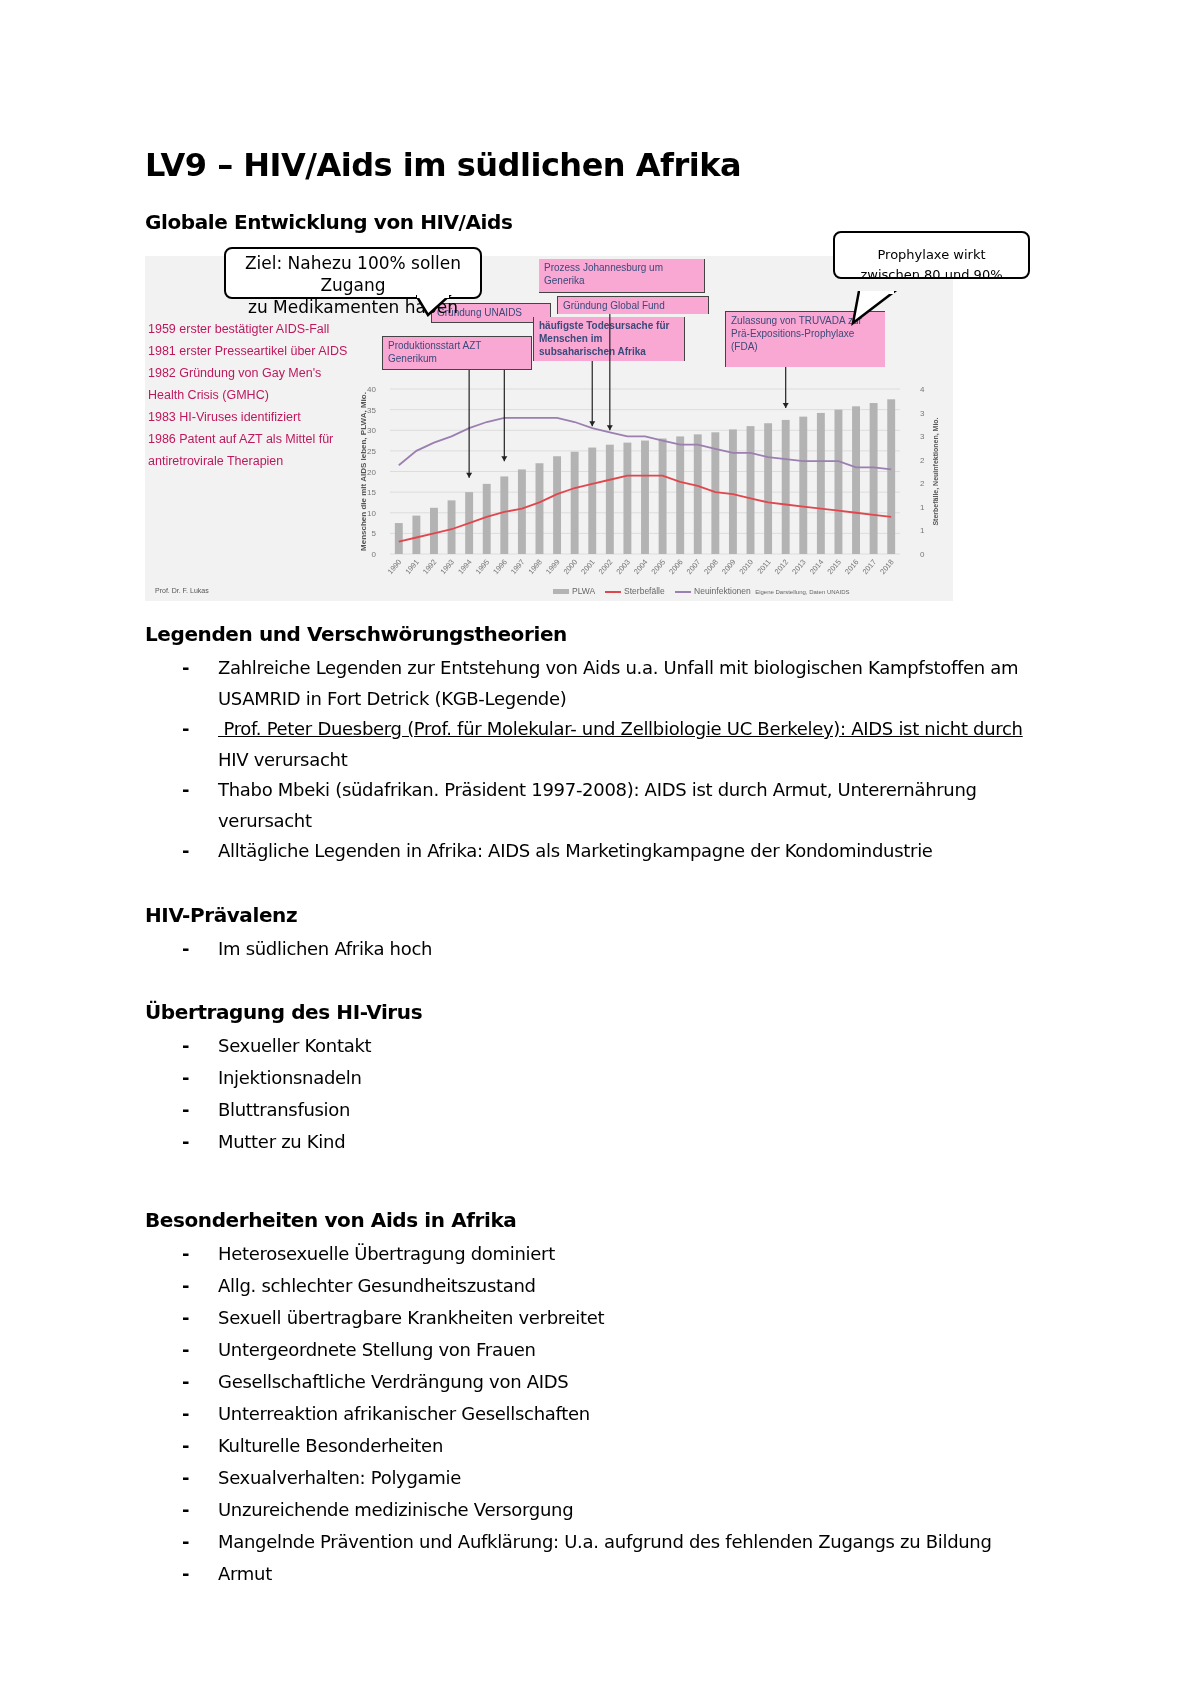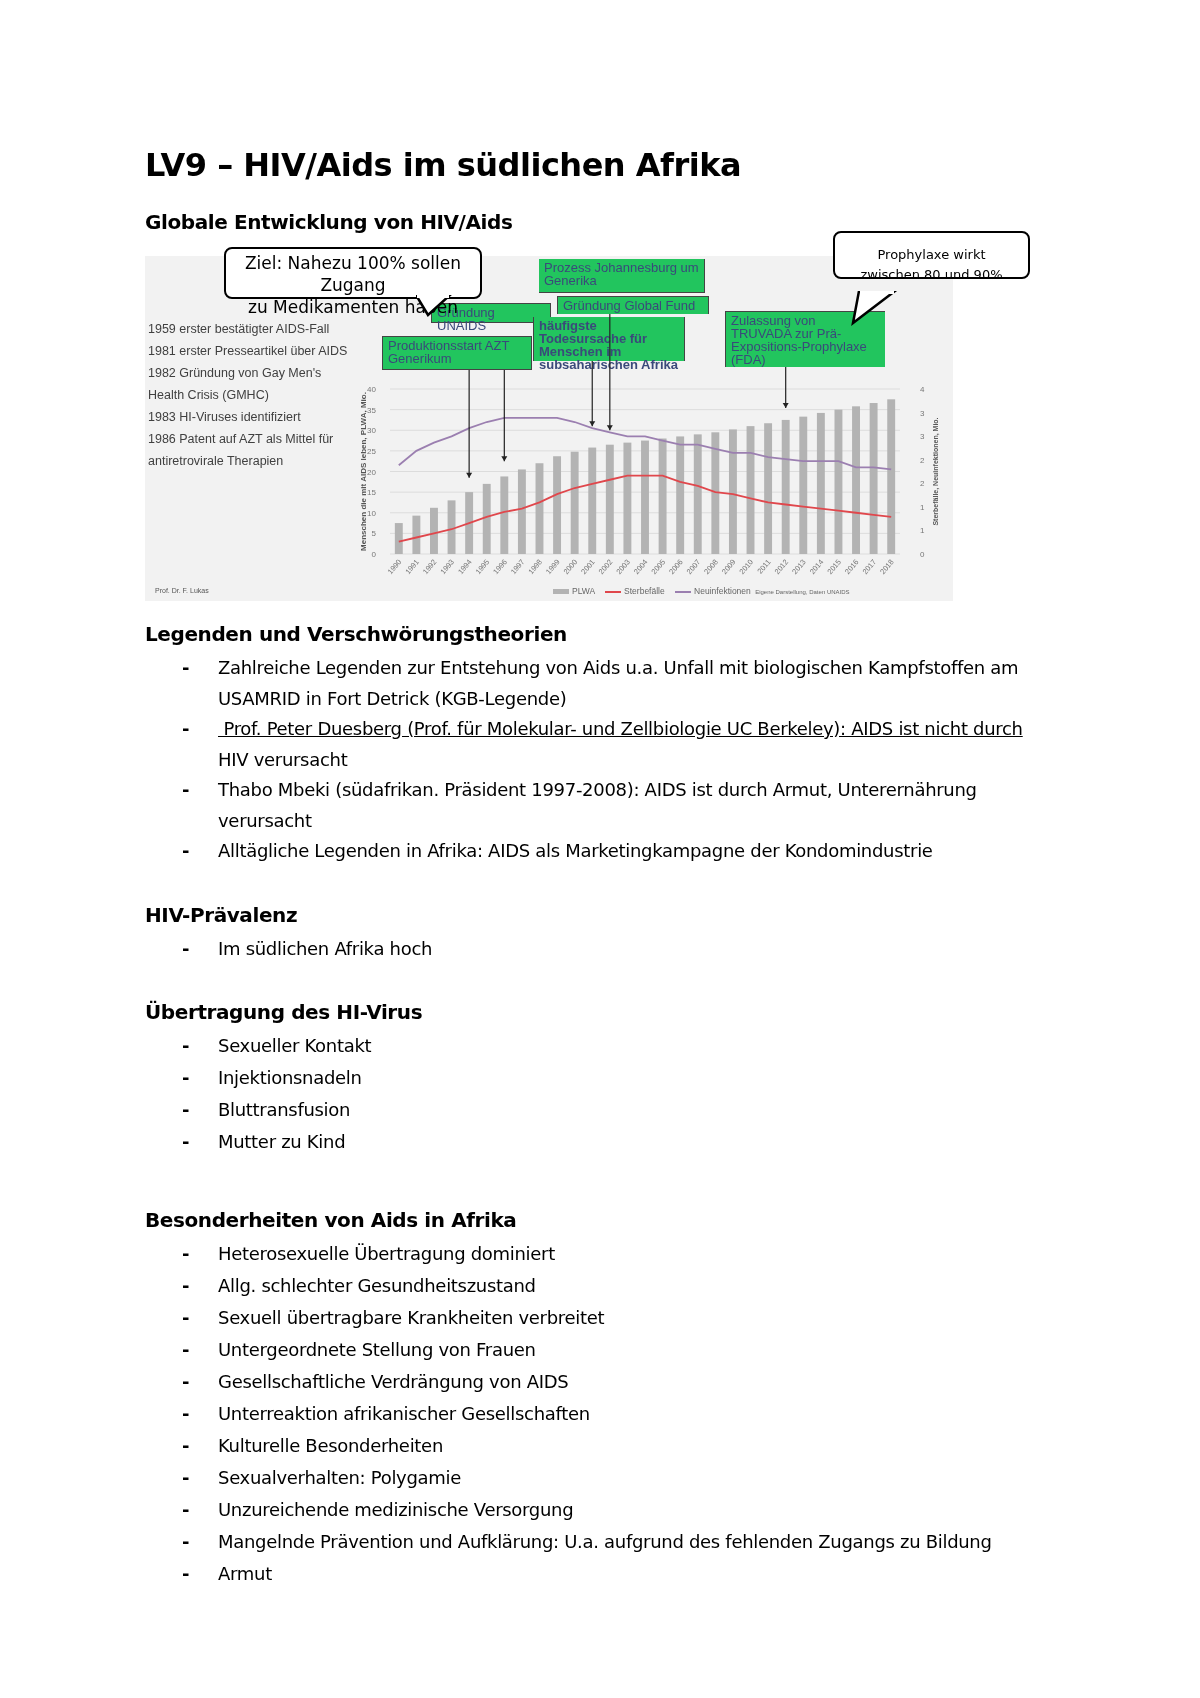--- a/index.html
+++ b/index.html
@@ -11,23 +11,23 @@
   .h2 { position:absolute; left:145px; font-size:20px; font-weight:bold;
         font-family:"DejaVu Sans", sans-serif; letter-spacing:-0.4px; }
   ul.list { position:absolute; left:145px; margin:0; padding:0; list-style:none;
             font-family:"DejaVu Sans", sans-serif; font-size:18px; letter-spacing:-0.3px; }
   ul.list li { position:relative; padding-left:73px; width:905px; line-height:30.5px; }
   ul.list li .dash { position:absolute; left:37px; top:0; font-weight:bold; }
   ul.tight li { line-height:32px; }
 
   
   .figure { position:absolute; left:145px; top:256px; width:808px; height:345px; background:#f2f2f2; }
-  .timeline { position:absolute; left:3px; top:62px; font-size:12.5px; color:#404040; line-height:22px; }
-  .anno-box { position:absolute; border:1.5px solid #444; background:#22c55e;
-              font-size:13px; color:#3a4a7a; line-height:13px; padding:2px 5px; box-sizing:border-box; }
+  .timeline { position:absolute; left:3px; top:62px; font-size:12.5px; color:#be185d; line-height:22px; }
+  .anno-box { position:absolute; border:1.5px solid #444; background:#f9a8d4;
+              font-size:10px; color:#3a4a7a; line-height:13px; padding:2px 5px; box-sizing:border-box; }
   .callout { position:absolute; background:#fff; border:2.5px solid #000; border-radius:8px;
              font-family:"DejaVu Sans", sans-serif; text-align:center; box-sizing:border-box; }
   .credit { position:absolute; left:10px; top:331px; font-size:7px; color:#555; }
   .legend { position:absolute; left:400px; top:330px; font-size:8.5px; color:#666; white-space:nowrap; }
   .legend .sw { display:inline-block; width:16px; height:3px; vertical-align:middle; margin:0 3px 0 8px; }
   svg text { font-family:"Liberation Sans", sans-serif; }
 </style>
 </head>
 <body>
 

